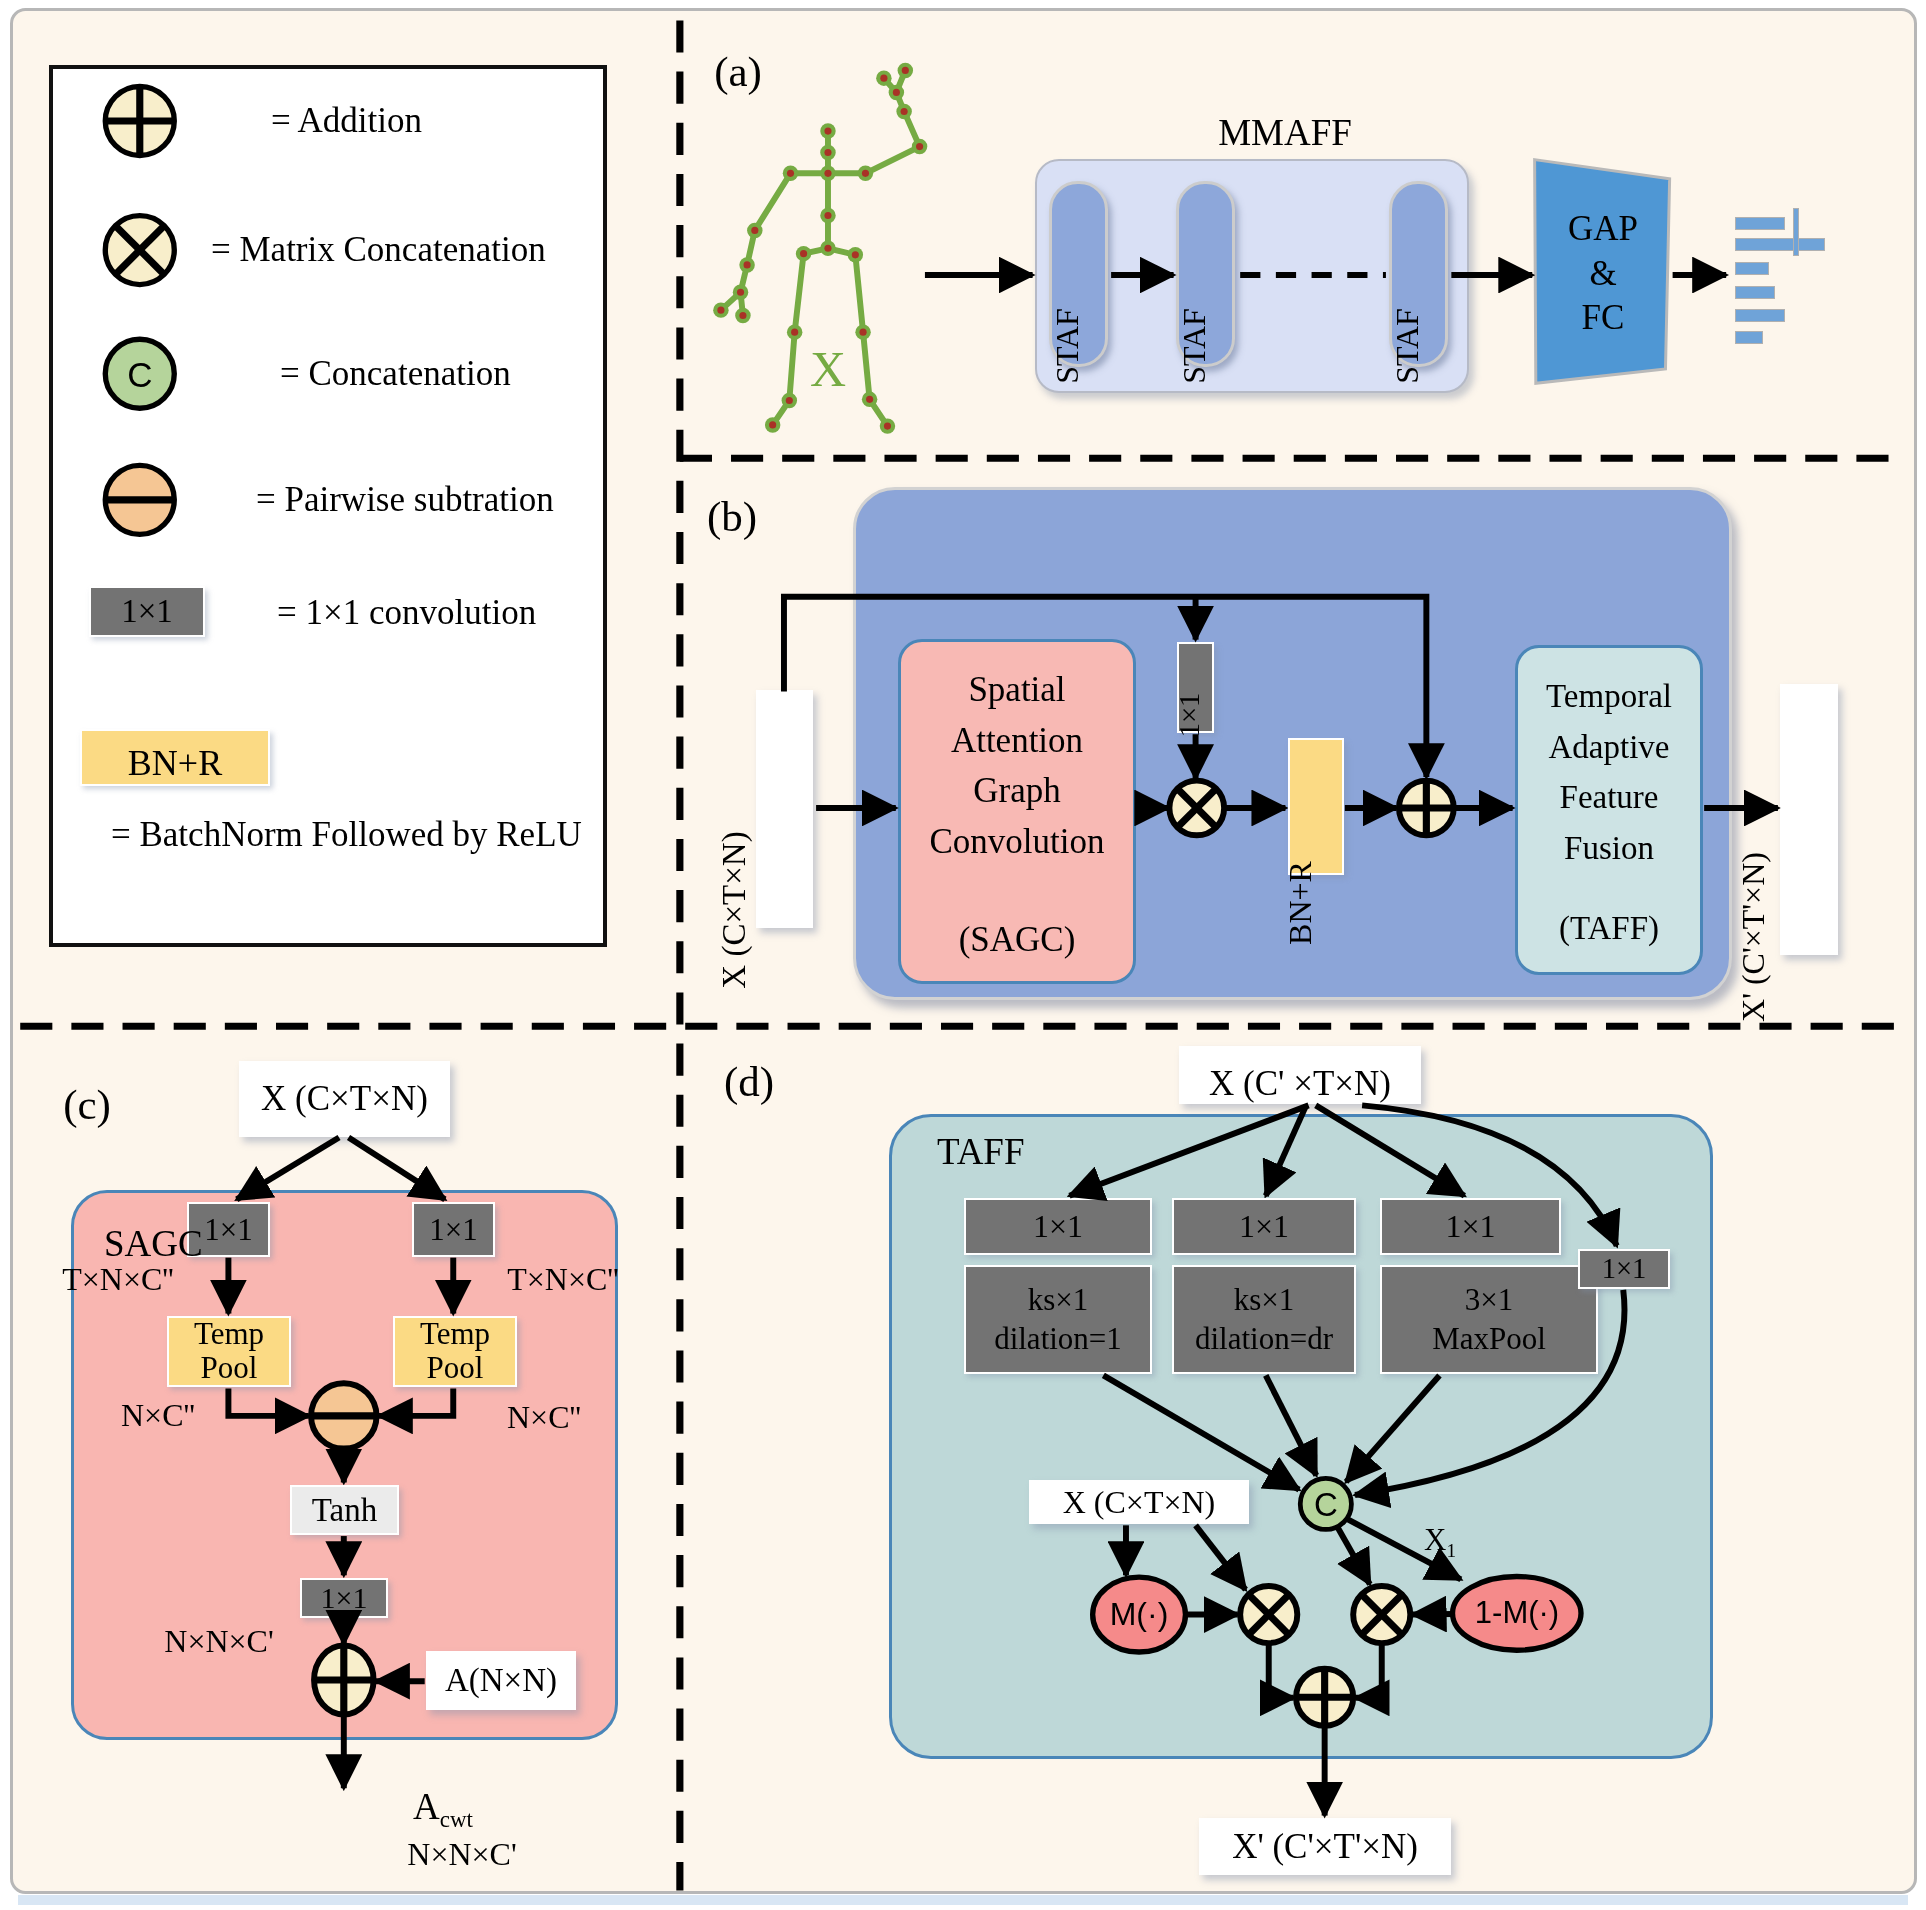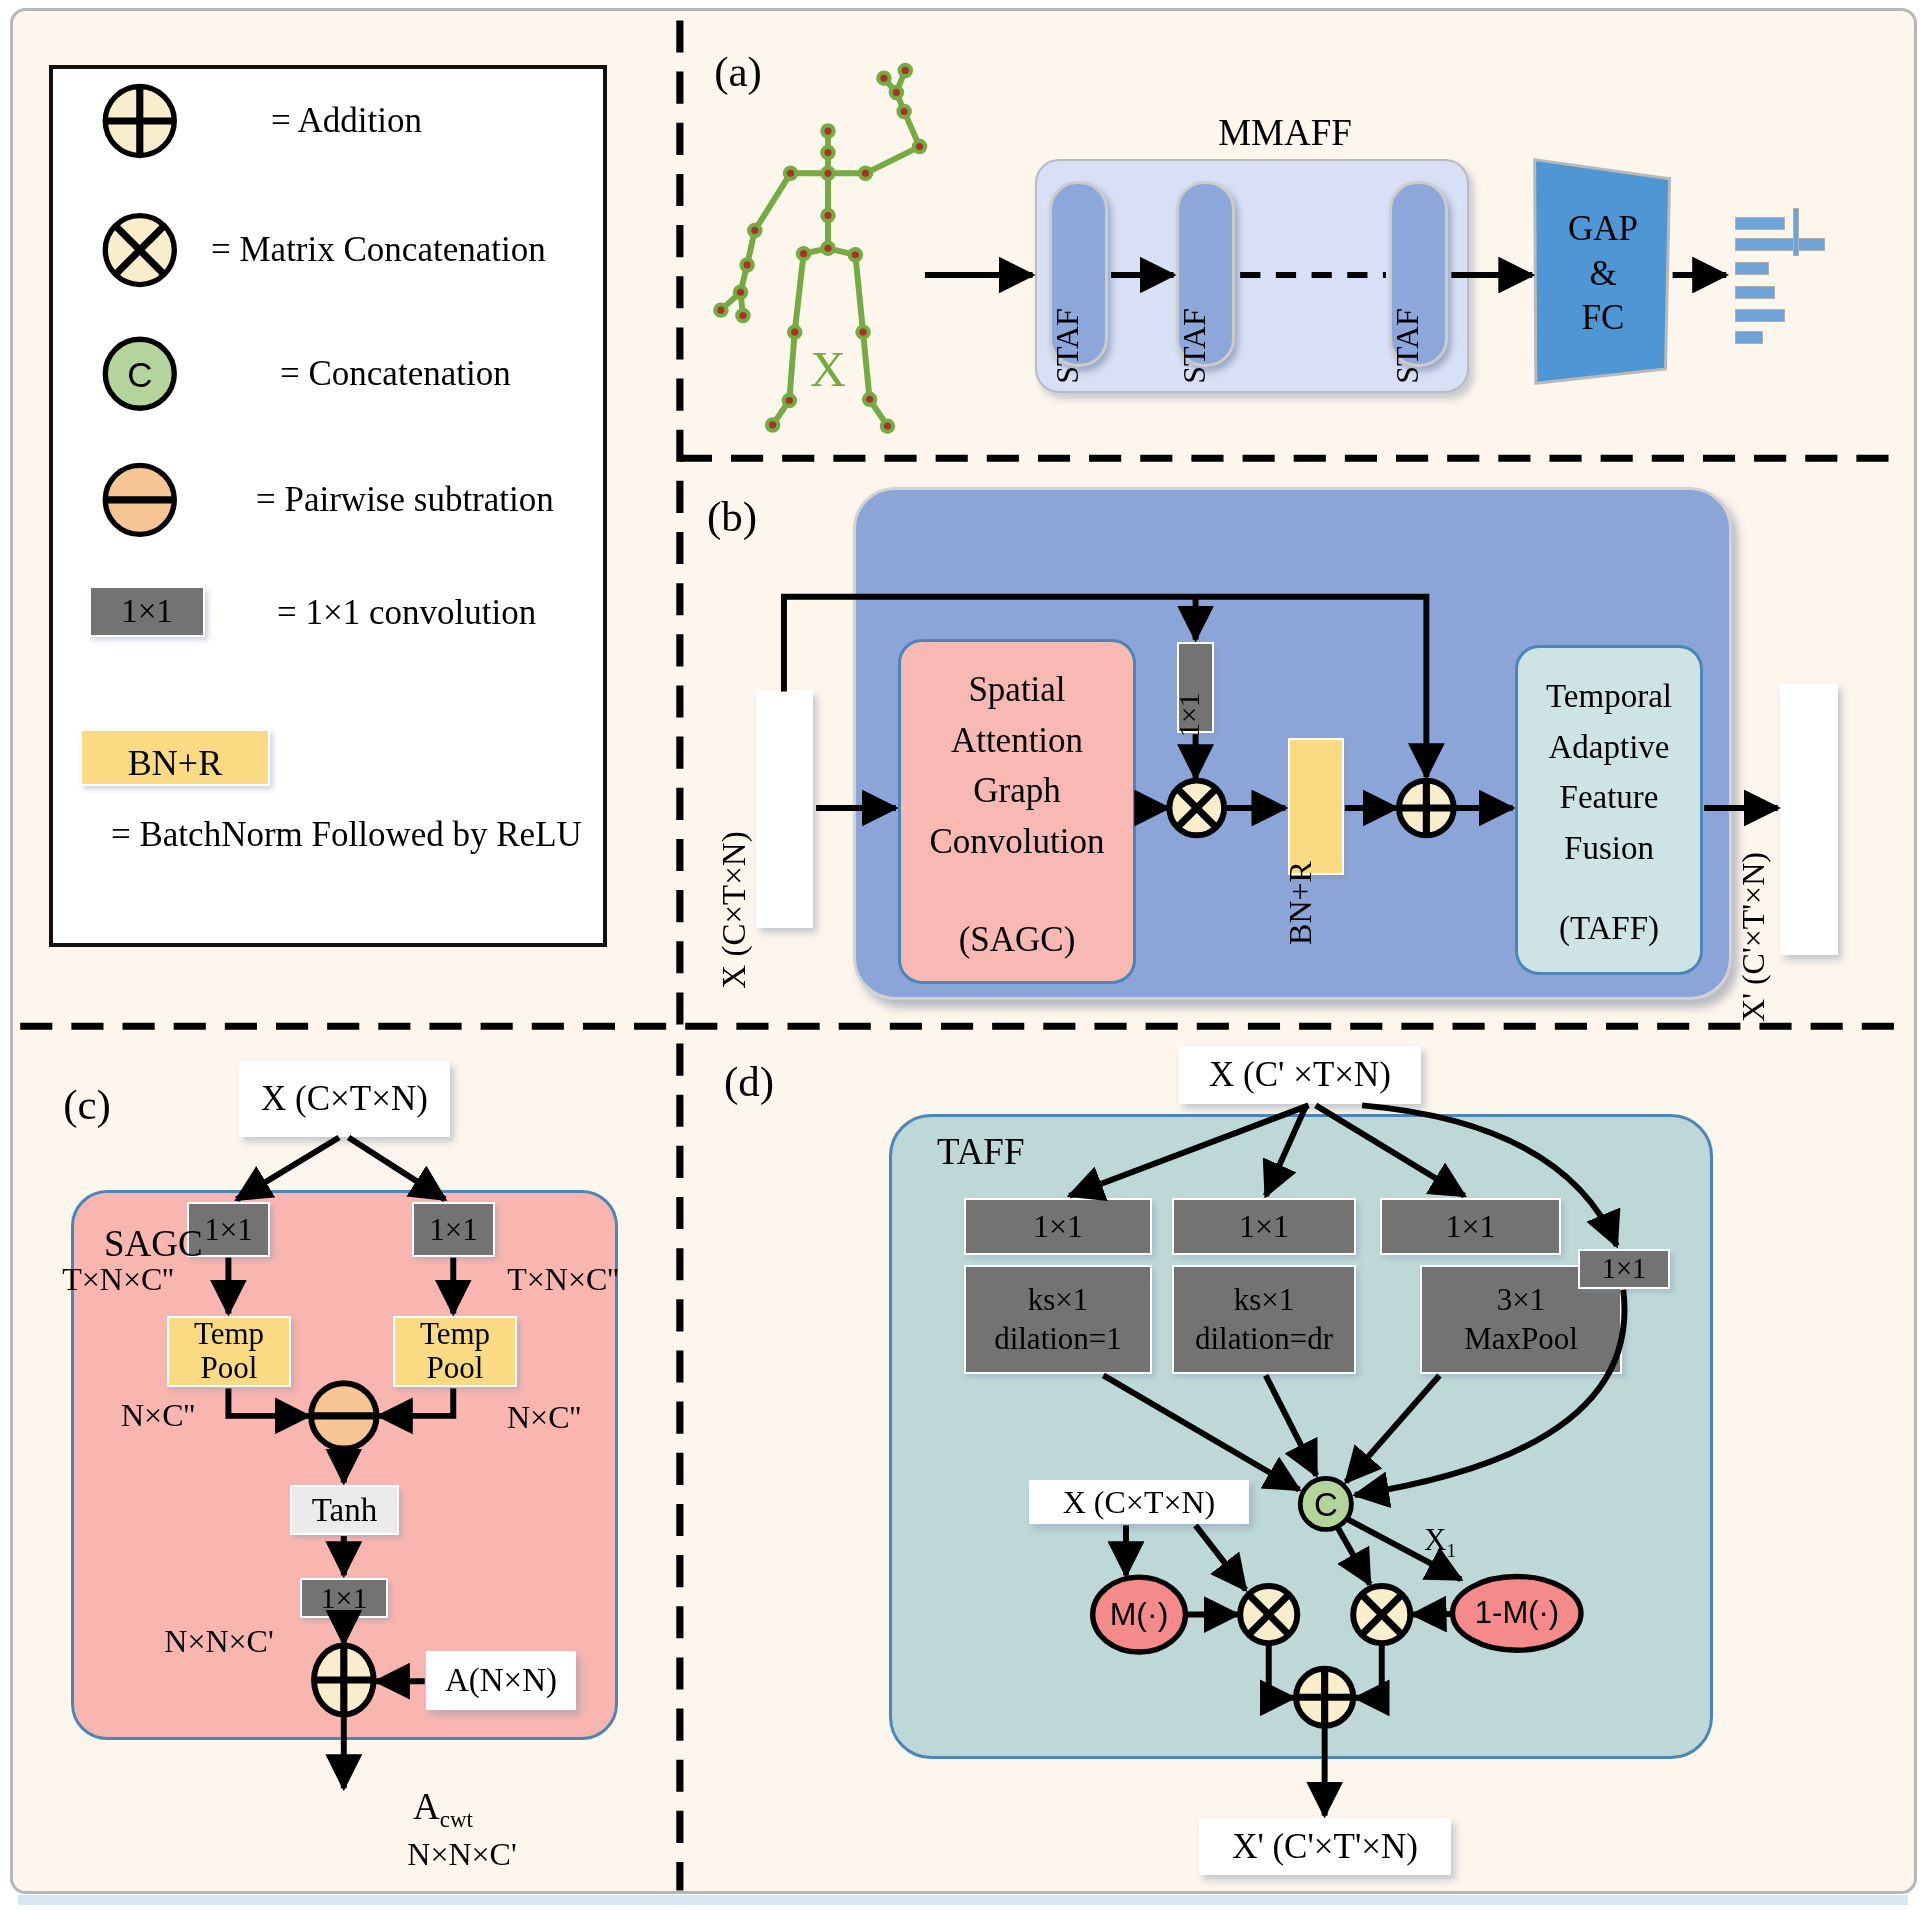--- a/index.html
+++ b/index.html
@@ -147,42 +147,42 @@
     <span>A(N×N)</span>
   </div>
   <div class="lbl" style="left:443px;top:1809px;font-size:37px;">
     <span>A</span><sub>cwt</sub>
   </div>
   <div class="lbl" style="left:462px;top:1854px;font-size:32px;">N×N×C'</div>
 
   <div class="panel" style="left:889px;top:1114px;width:824px;height:645px;background:#bed8d8;border:3px solid #4a86b8;border-radius:42px;"></div>
   <div class="lbll" style="left:937px;top:1151px;font-size:37px;">TAFF</div>
 
-  <div class="box wbox" style="left:1179px;top:1046px;width:242px;height:58px;font-size:35px;">
+  <div class="box wbox" style="left:1179px;top:1046px;width:242px;height:58px;font-size:35px;justify-content:flex-end;">
     <span>X (C' ×T×N)</span>
   </div>
 
   <div class="box chip" style="left:964px;top:1198px;width:188px;height:57px;font-size:32px;">
     <span>1×1</span>
   </div>
   <div class="box chip" style="left:1172px;top:1198px;width:184px;height:57px;font-size:32px;">
     <span>1×1</span>
   </div>
   <div class="box chip" style="left:1380px;top:1198px;width:181px;height:57px;font-size:32px;">
     <span>1×1</span>
   </div>
   <div class="box chip" style="left:964px;top:1265px;width:188px;height:109px;font-size:31px;line-height:1.25;">
     <span>ks×1</span>
     <span>dilation=1</span>
   </div>
   <div class="box chip" style="left:1172px;top:1265px;width:184px;height:109px;font-size:31px;line-height:1.25;">
     <span>ks×1</span>
     <span>dilation=dr</span>
   </div>
-  <div class="box chip" style="left:1380px;top:1265px;width:202px;height:109px;font-size:31px;line-height:1.25;margin-left:40px;">
+  <div class="box chip" style="left:1380px;top:1265px;width:218px;height:109px;font-size:31px;line-height:1.25;">
     <span>3×1</span>
     <span>MaxPool</span>
   </div>
   <div class="box chip" style="left:1578px;top:1249px;width:92px;height:40px;font-size:28.6px;">
     <span>1×1</span>
   </div>
 
   <div class="lbl sans" style="left:1326px;top:1505px;font-size:33px;z-index:5;">C</div>
   <div class="lbl" style="left:1440px;top:1542px;font-size:31px;">
     <span>X</span><sub>1</sub>

